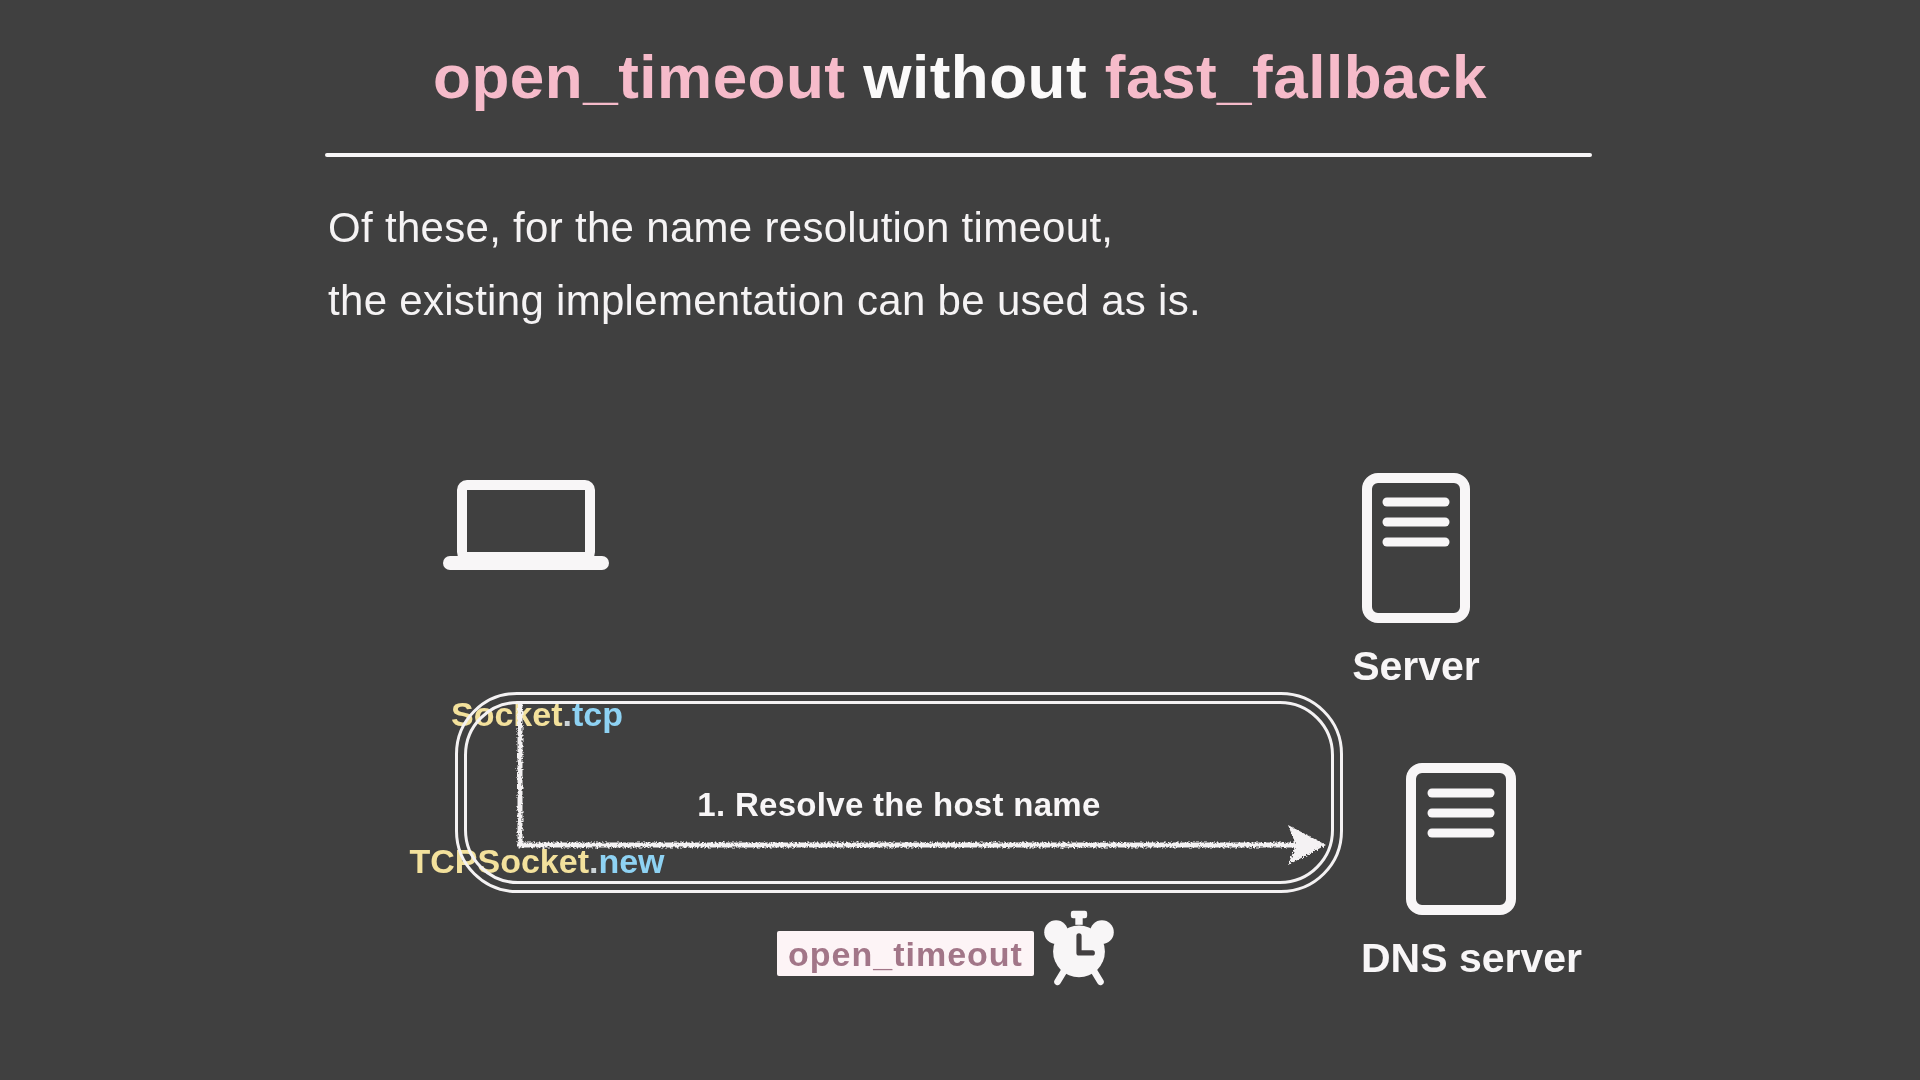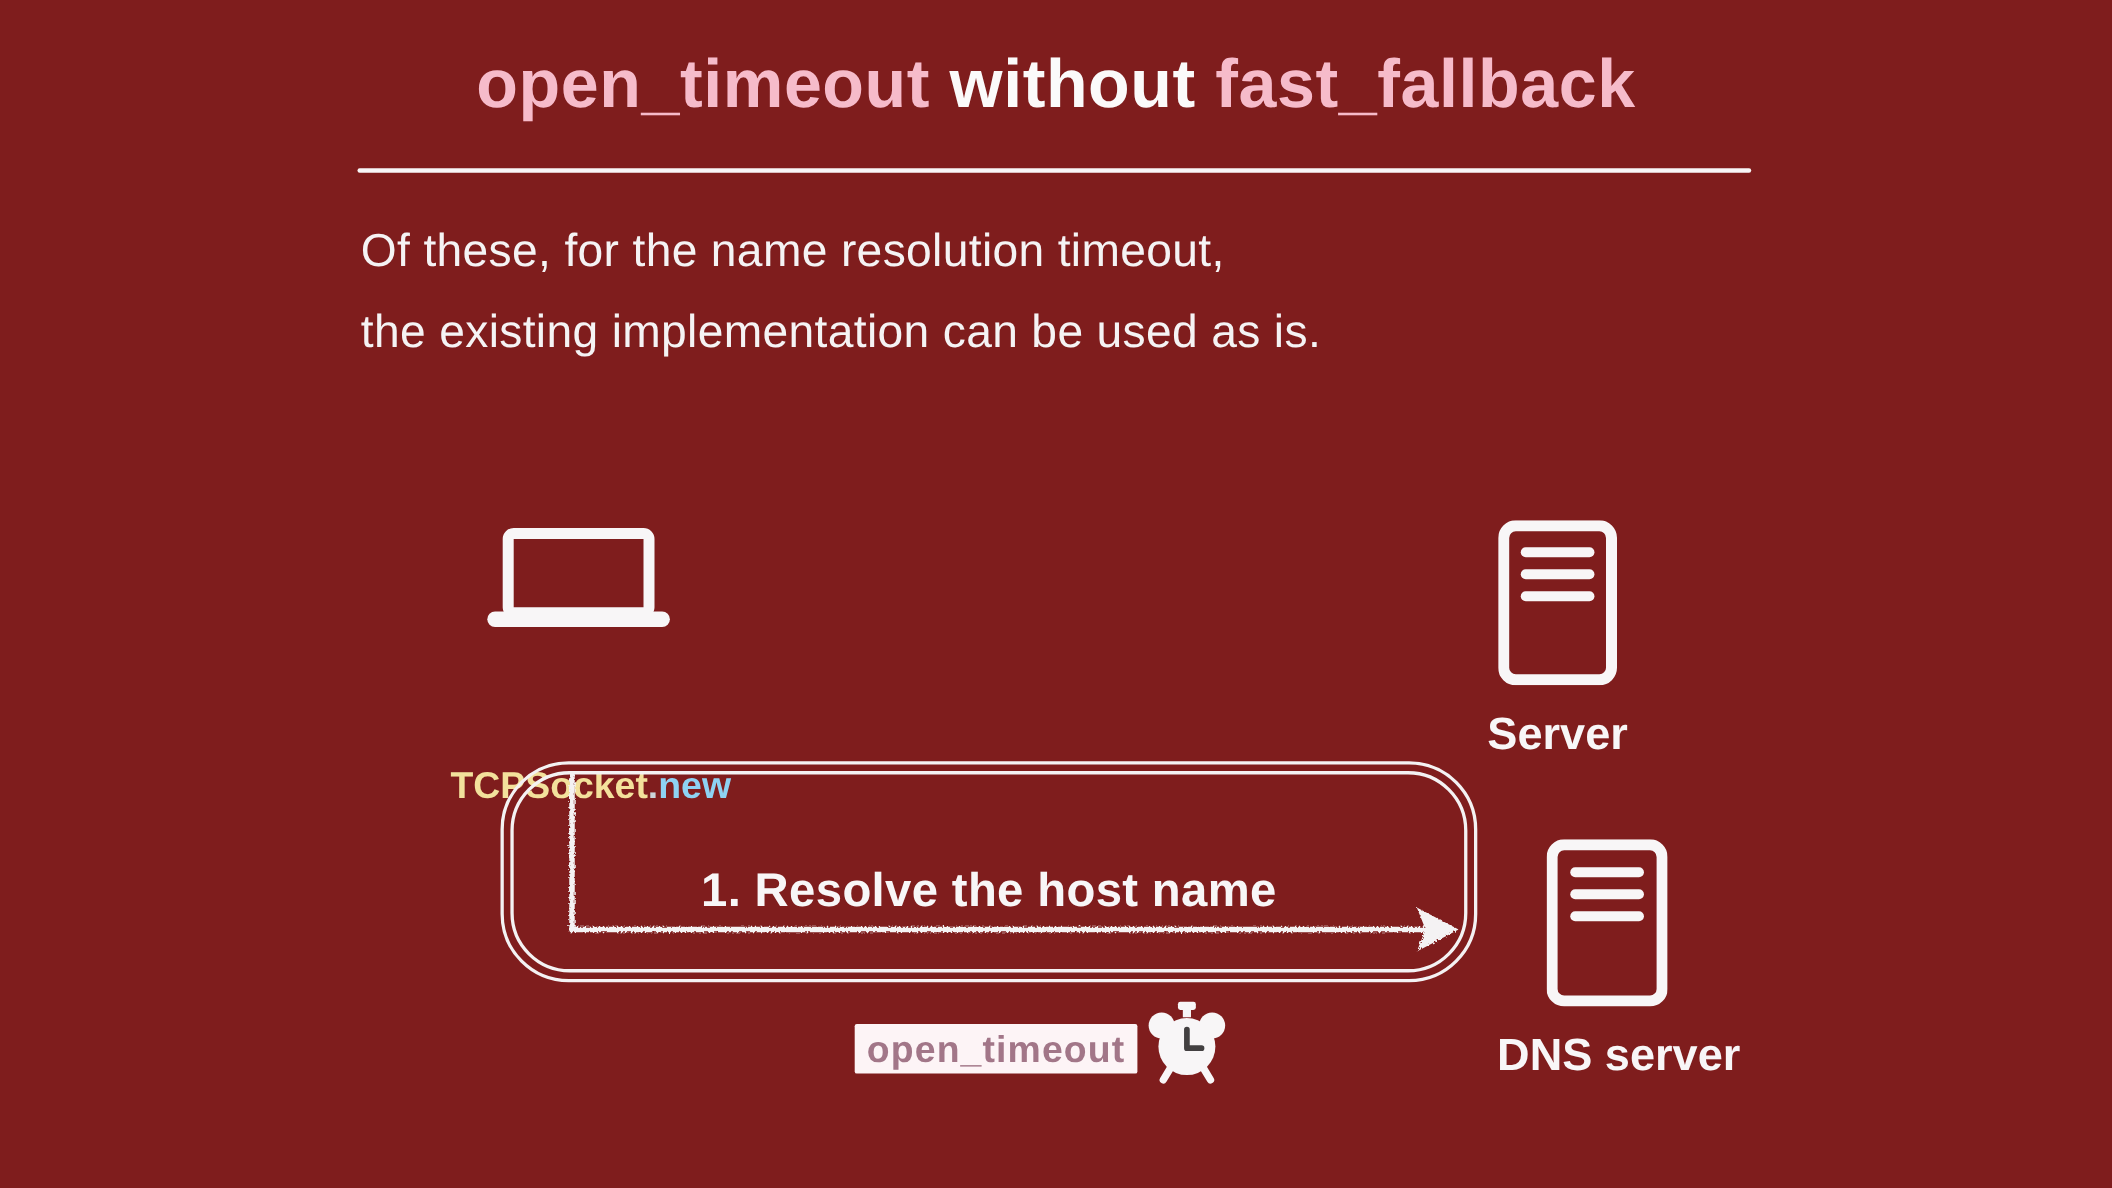--- a/index.html
+++ b/index.html
@@ -50,50 +50,51 @@
     box-sizing:border-box;
   }
   .seq-box-inner{
     position:absolute;left:6px;top:6px;right:6px;bottom:6px;
     border:3px solid #f4f2f3;border-radius:54px;
   }
   .connector-svg{position:absolute;left:450px;top:690px;}
   .step-label{
     position:absolute;left:455px;top:786px;width:888px;
     text-align:center;color:#f8f6f7;
-    font-size:43px;font-weight:bold;letter-spacing:0.3px;
+    font-size:33px;font-weight:bold;letter-spacing:0.3px;
   }
   
   .timeout-badge{
     position:absolute;left:777px;top:931px;width:257px;height:45px;
     line-height:46px;text-align:center;
     font-size:34px;font-weight:bold;letter-spacing:1px;
     border-radius:2px;
   }
   .clock-svg{position:absolute;left:1042px;top:908px;}
 </style>
 </head>
 <body>
 
-<div class="slide" style="background-color: #7f1d1d;">
+<div class="slide" style="background-color: #404040;">
 
   <div class="title"><span style="color: rgb(246, 187, 202);">open_timeout</span><span style="color: rgb(251, 250, 250);"> without </span><span style="color: rgb(246, 187, 202);">fast_fallback</span></div>
   <div class="title-underline"></div>
 
   <div class="intro">
     <div>Of these, for the name resolution timeout,</div>
     <div>the existing implementation can be used as is.</div>
   </div>
 
   <svg class="laptop-svg" width="170" height="92" viewBox="0 0 170 92">
     <rect x="21" y="5" width="128" height="72" rx="5" fill="none" stroke="#f8f6f7" stroke-width="10"></rect>
     <rect x="2" y="76" width="166" height="14" rx="7" fill="#f8f6f7"></rect>
   </svg>
 
   <div class="client-code">
+    <div><span style="color: rgb(243, 225, 156);">Socket</span><span style="color: rgb(204, 212, 216);">.</span><span style="color: rgb(142, 210, 243);">tcp</span></div>
     <div><span style="color: rgb(243, 225, 156); margin-top: 26px;">TCPSocket</span><span style="color: rgb(204, 212, 216);">.</span><span style="color: rgb(142, 210, 243);">new</span></div>
   </div>
 
   <div class="server-group top">
     <svg width="108" height="150" viewBox="0 0 108 150">
       <rect x="5" y="5" width="98" height="140" rx="11" fill="none" stroke="#f8f6f7" stroke-width="10"></rect>
       <line x1="25" y1="29" x2="83" y2="29" stroke="#f8f6f7" stroke-width="9" stroke-linecap="round"></line>
       <line x1="25" y1="49" x2="83" y2="49" stroke="#f8f6f7" stroke-width="9" stroke-linecap="round"></line>
       <line x1="25" y1="69" x2="83" y2="69" stroke="#f8f6f7" stroke-width="9" stroke-linecap="round"></line>
     </svg>

